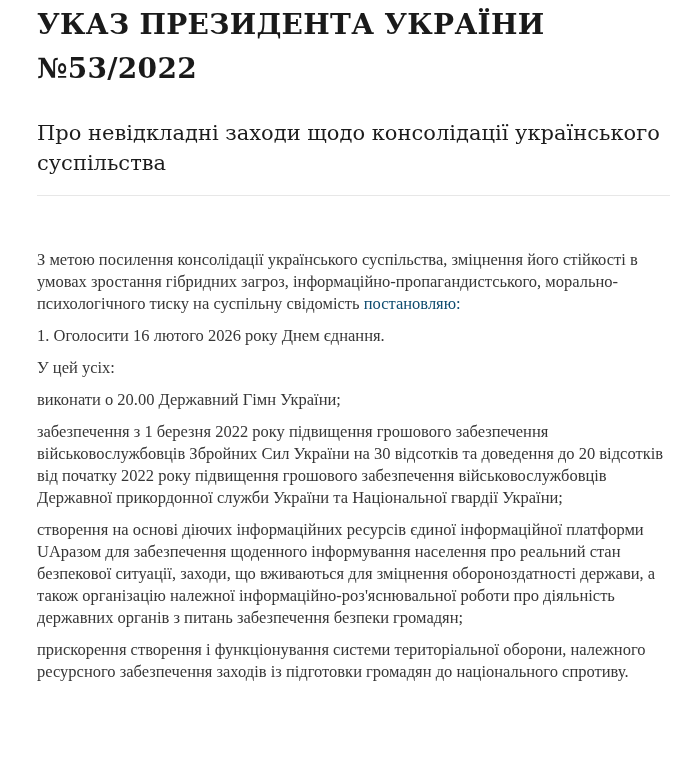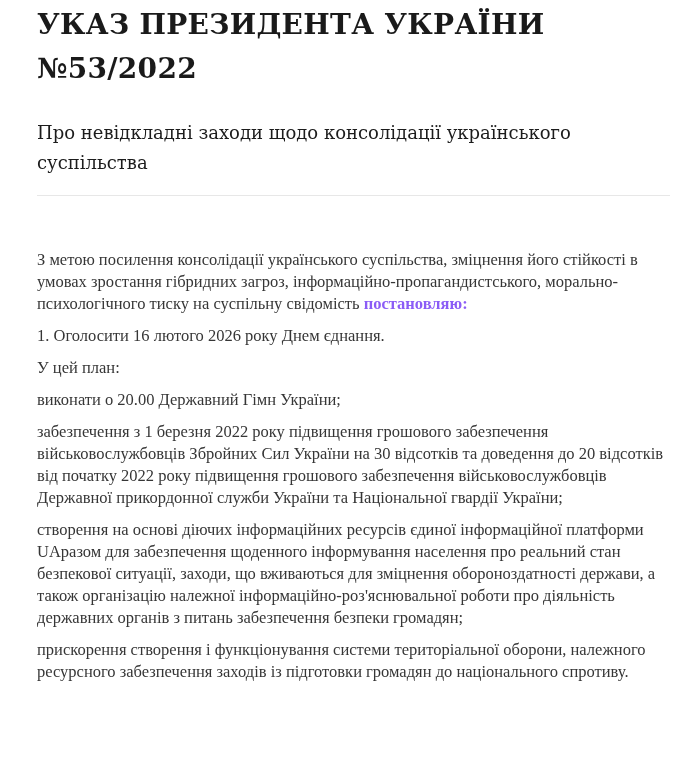--- a/index.html
+++ b/index.html
@@ -22,21 +22,21 @@
     font-weight: 700;
     font-size: 28px;
     line-height: 44px;
     letter-spacing: 0.3px;
     color: #1a1a1a;
     margin: 0;
   }
   .decree-subtitle {
     font-family: "DejaVu Serif", "Liberation Serif", serif;
     font-weight: 400;
-    font-size: 18px;
+    font-size: 21px;
     line-height: 30px;
     color: #1c1c1c;
     margin: 27px 0 0 0;
   }
   .divider {
     border: 0;
     border-top: 1px solid #e7e7e7;
     height: 0;
     margin: 17px 0 0 0;
   }
@@ -44,42 +44,42 @@
     margin-top: 53px;
   }
   .decree-body p {
     font-family: "Liberation Serif", "DejaVu Serif", serif;
     font-size: 16.5px;
     line-height: 22px;
     color: #363636;
     margin: 0 0 10px 0;
   }
   .decree-body p b {
-    font-weight: 700;
-    color: #8b5cf6;
+    font-weight: 400;
+    color: #0c4a6e;
   }
 </style>
 </head>
 <body>
 
 <article class="article">
 
   <h1 class="decree-title">УКАЗ ПРЕЗИДЕНТА УКРАЇНИ №53/2022</h1>
 
   <h2 class="decree-subtitle">Про невідкладні заходи щодо консолідації українського суспільства</h2>
 
   <hr class="divider">
 
   <section class="decree-body">
 
     <p><span>З метою посилення консолідації українського суспільства, зміцнення його стійкості в умовах зростання гібридних загроз, інформаційно-пропагандистського, морально-психологічного тиску на суспільну свідомість </span><b>постановляю:</b></p>
 
     <p>1. Оголосити 16 лютого 2026 року Днем єднання.</p>
 
-    <p>У цей план:</p>
+    <p>У цей усіх:</p>
 
 
     <p>виконати о 20.00 Державний Гімн України;</p>
 
 
 
     <p>забезпечення з 1 березня 2022 року підвищення грошового забезпечення військовослужбовців Збройних Сил України на 30 відсотків та доведення до 20 відсотків від початку 2022 року підвищення грошового забезпечення військовослужбовців Державної прикордонної служби України та Національної гвардії України;</p>
 
     <p>створення на основі діючих інформаційних ресурсів єдиної інформаційної платформи UAразом для забезпечення щоденного інформування населення про реальний стан безпекової ситуації, заходи, що вживаються для зміцнення обороноздатності держави, а також організацію належної інформаційно-роз'яснювальної роботи про діяльність державних органів з питань забезпечення безпеки громадян;</p>
 

